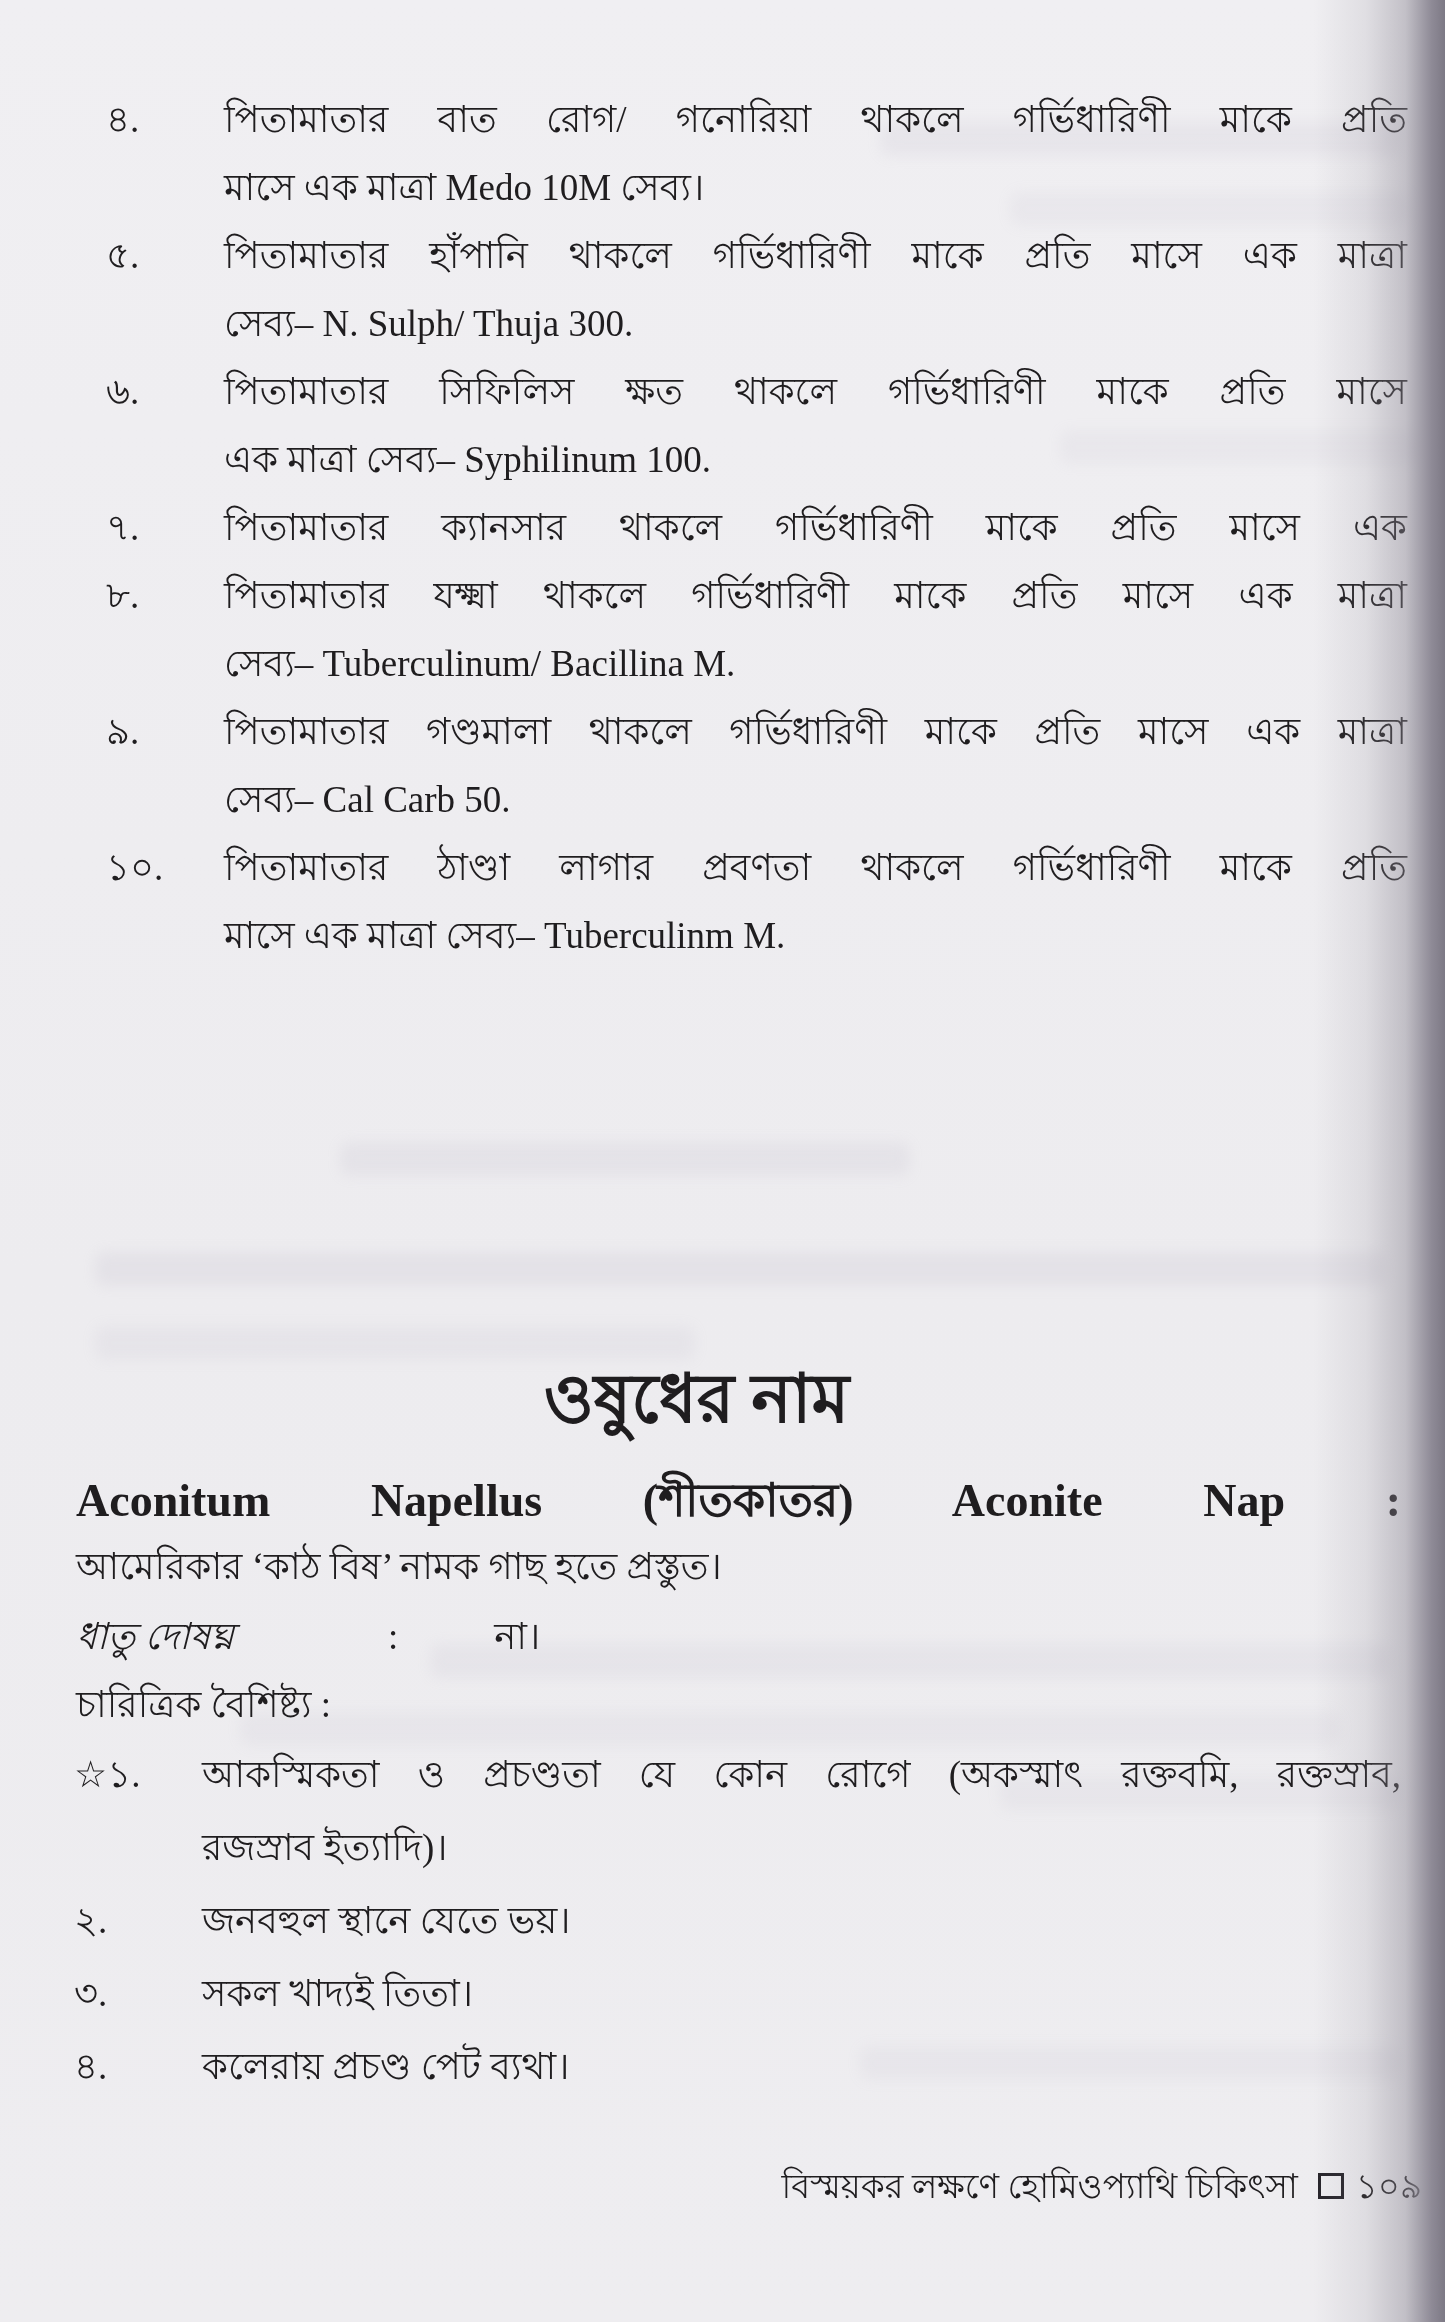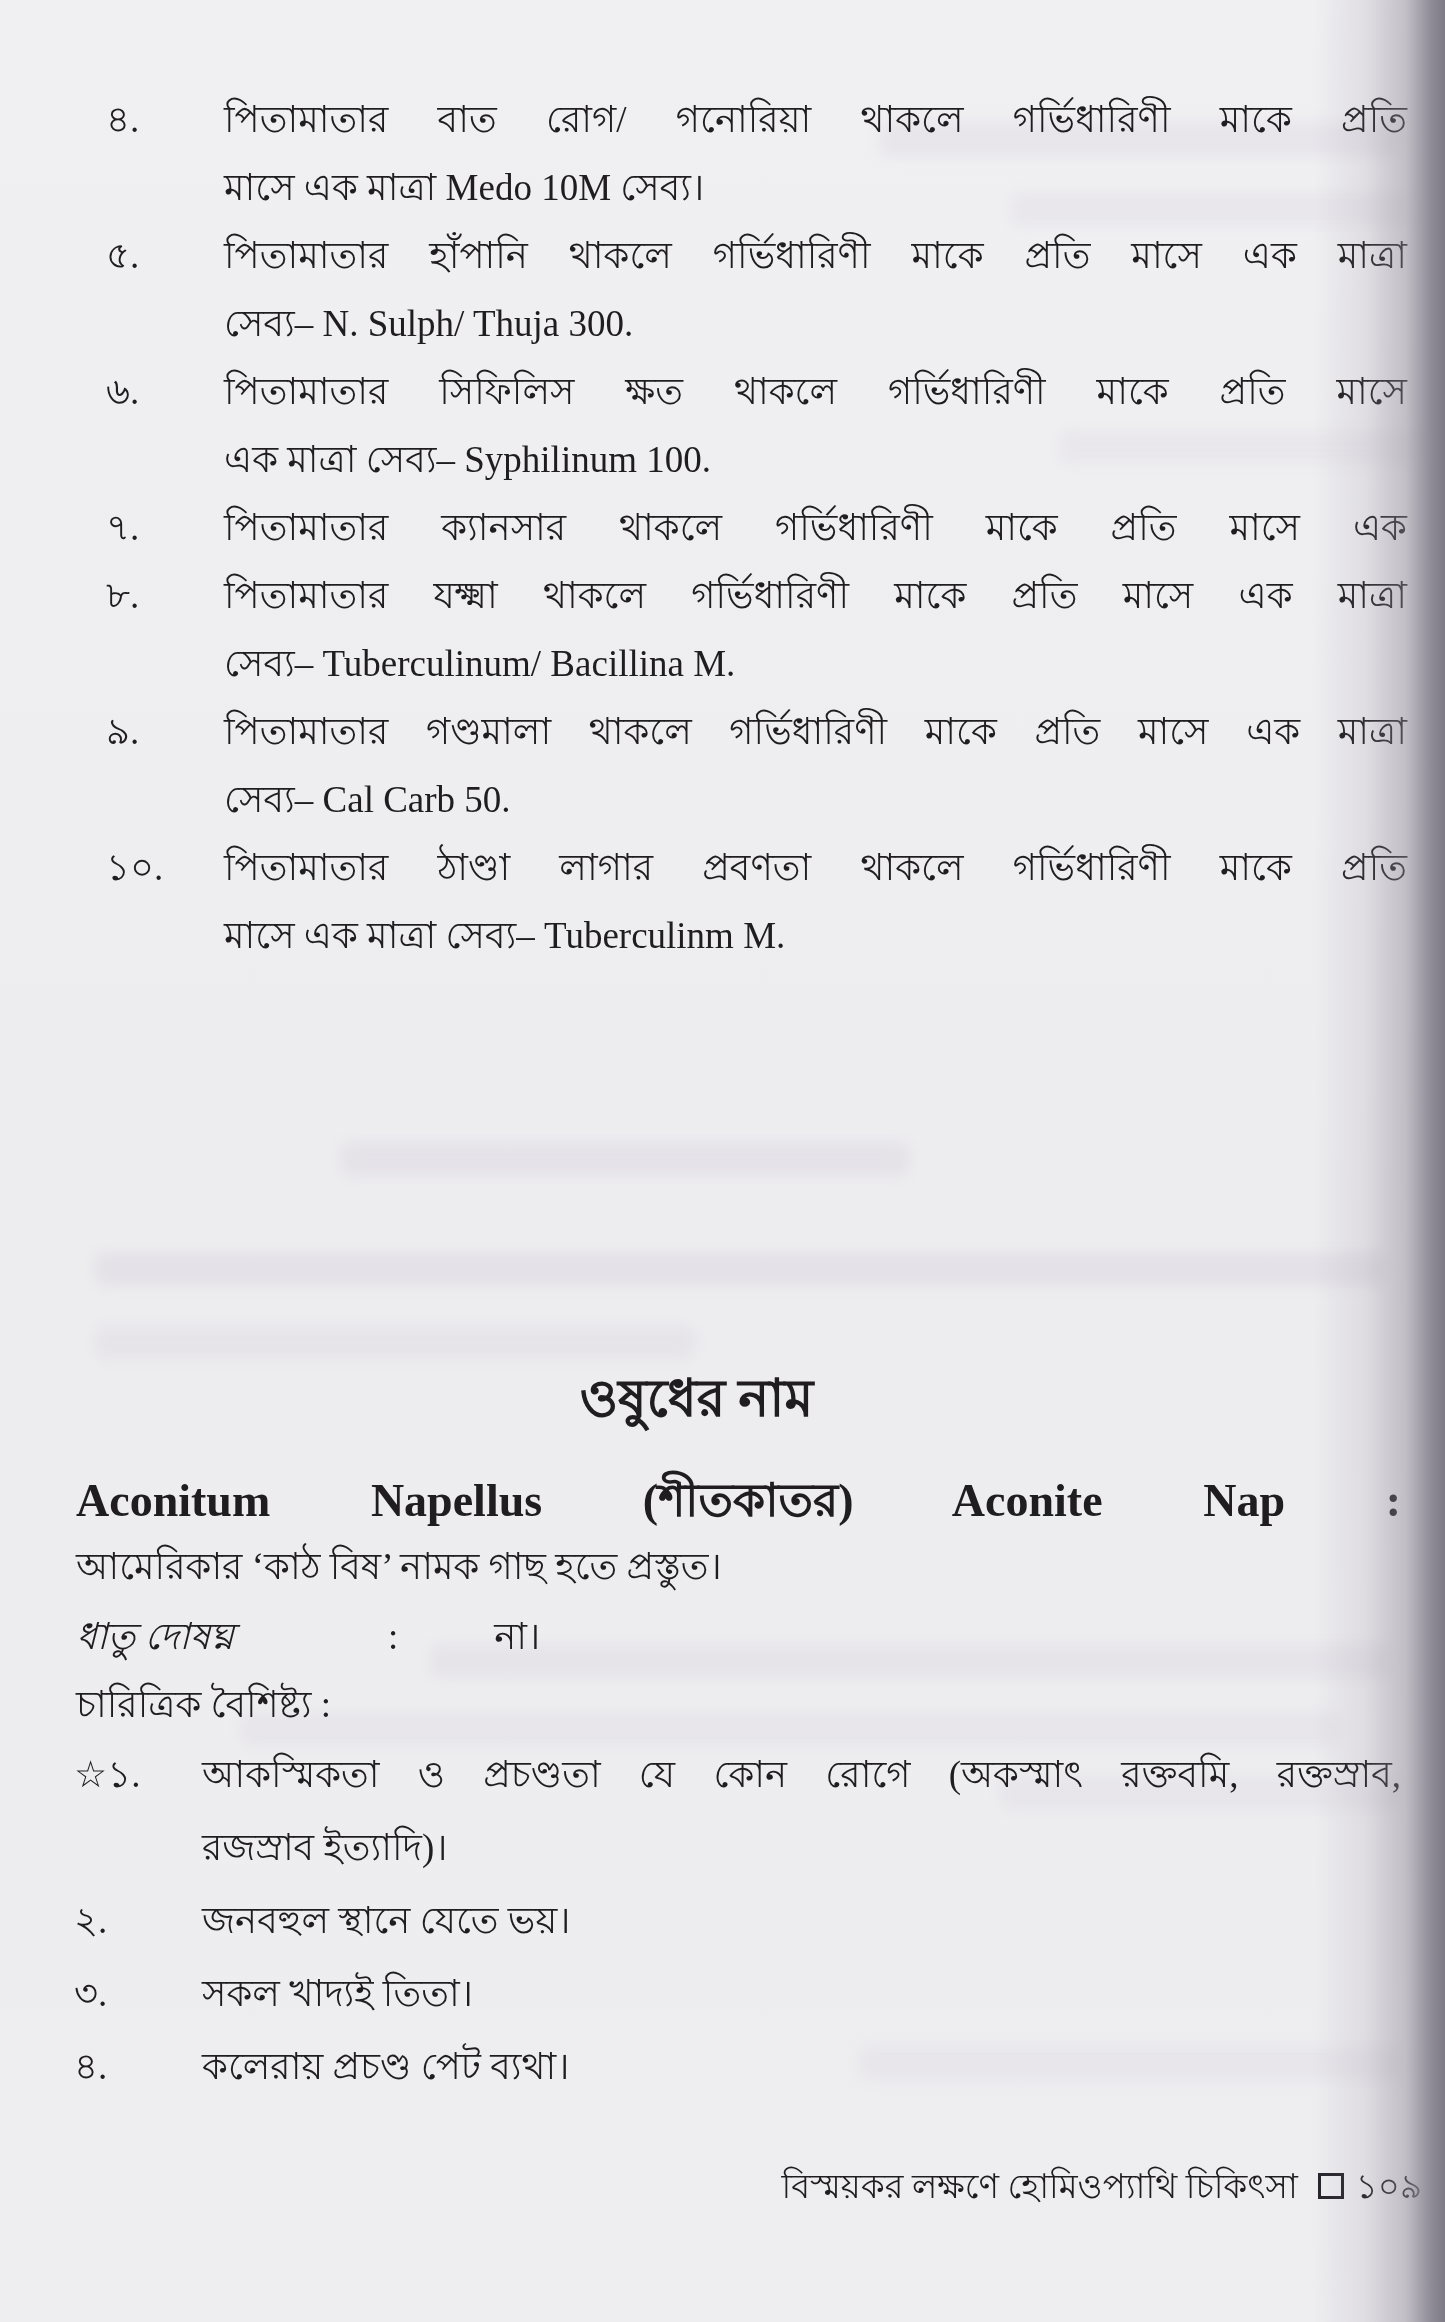--- a/index.html
+++ b/index.html
@@ -33,21 +33,21 @@
   .toplist{position:absolute;top:86px;left:0;right:0;
            padding:0 38px 0 106px;font-size:37px;line-height:68px;}
   .ti{display:flex;}
   .ti .num{flex:0 0 118px;}
   .ti .body{flex:1;min-width:0;}
   .ln{display:block;}
   .ln.j{text-align:justify;text-align-last:justify;}
 
   
   .sec-heading{position:absolute;top:1346px;left:0;right:52px;
-               text-align:center;font-size:52px;font-weight:bold;line-height:106px;}
+               text-align:center;font-size:68px;font-weight:bold;line-height:106px;}
   .med-title{position:absolute;top:1472px;left:76px;right:44px;
              font-size:46px;font-weight:bold;line-height:58px;
              text-align:justify;text-align-last:justify;}
   .origin{position:absolute;top:1538px;left:76px;right:44px;
           font-size:37px;line-height:58px;}
   .dhatu{position:absolute;top:1608px;left:76px;right:44px;
          font-size:37px;line-height:58px;display:flex;}
   .dhatu .lbl{flex:0 0 312px;font-style:italic;}
   .dhatu .col{flex:0 0 auto;}
   .dhatu .val{margin-left:96px;}

